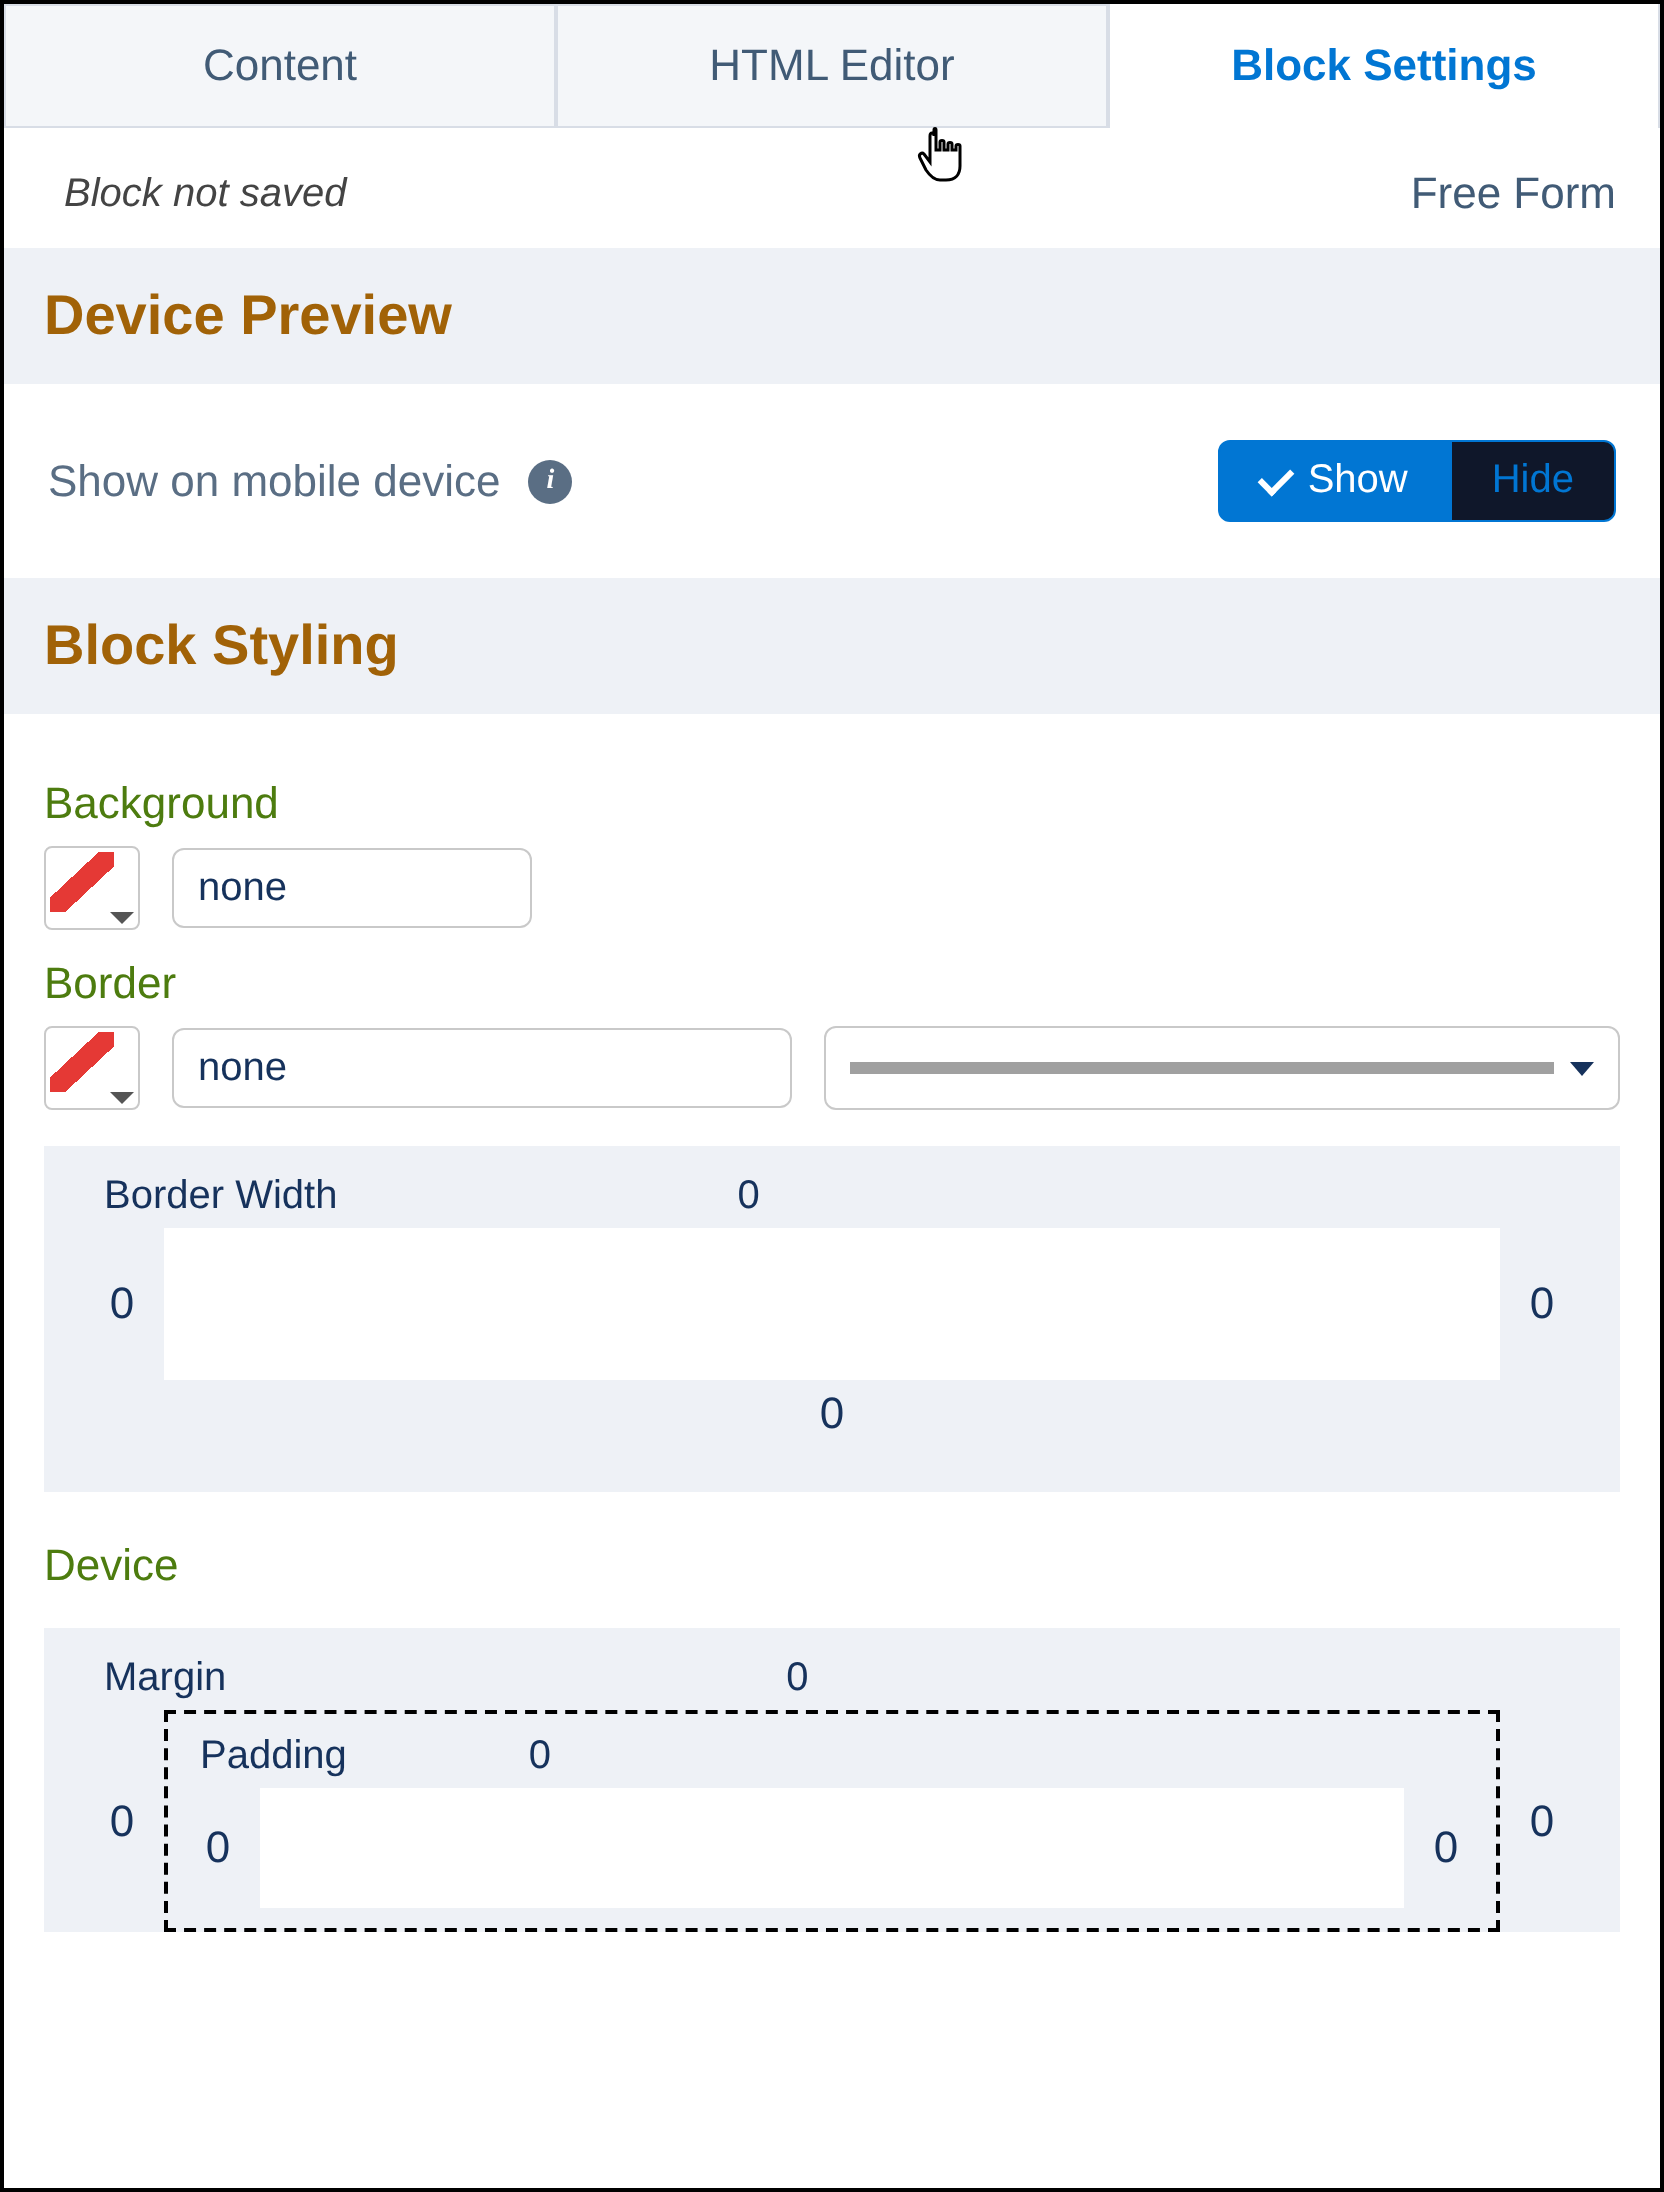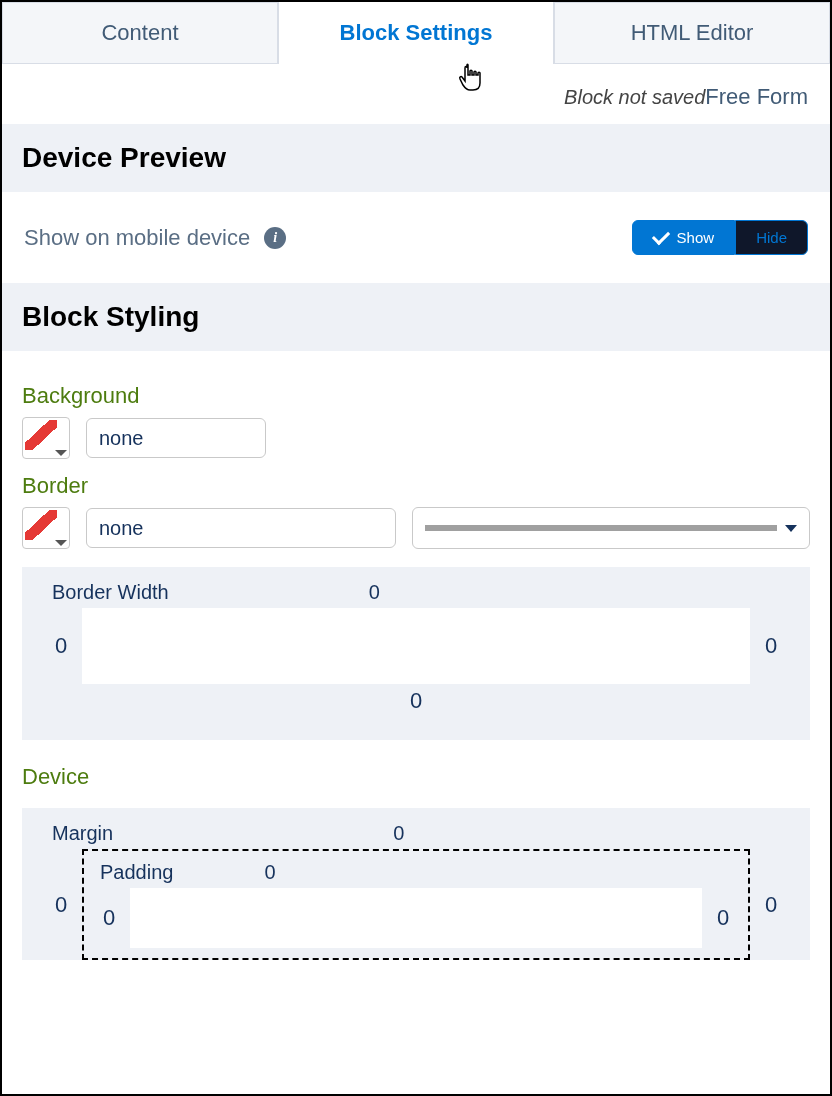--- a/index.html
+++ b/index.html
@@ -29,33 +29,33 @@
 }
 .tab.active {
   background: #fff;
   color: #0176D3;
   font-weight: 700;
   border-bottom: none;
   border-top: none;
 }
 .status-row {
   display: flex;
-  justify-content: flex-end;
+  justify-content: space-between;
   align-items: center;
   padding: 20px 22px 14px 30px;
   font-size: 20px;
 }
 .status-left { font-style: italic; color: #444; }
 .status-right { color: #415B76; font-size: 22px; }
 .section-header {
   background: #EEF1F6;
   padding: 18px 20px;
   font-size: 28px;
   font-weight: 600;
-  color: #000000;
+  color: #a16207;
 }
 .preview-row {
   display: flex;
   align-items: center;
   justify-content: space-between;
   padding: 28px 22px;
 }
 .preview-left {
   display: flex;
   align-items: center;
@@ -74,21 +74,21 @@
   font-size: 14px;
   font-weight: bold;
   font-style: italic;
   font-family: Georgia, serif;
 }
 .btn-group {
   display: flex;
 }
 .btn {
   padding: 8px 20px;
-  font-size: 15px;
+  font-size: 20px;
   border: 1px solid #0176D3;
   cursor: pointer;
   display: flex;
   align-items: center;
   gap: 8px;
 }
 .btn.show {
   background: #0176D3;
   color: #fff;
   border-radius: 6px 0 0 6px;
@@ -214,22 +214,22 @@
   top: 63px; left: 458px;
   width: 26px; height: 30px;
   pointer-events: none;
 }
 </style>
 </head>
 <body>
 
 <div class="tabs">
   <div class="tab">Content</div>
+  <div class="tab">HTML Editor</div>
   <div class="tab active">Block Settings</div>
-  <div class="tab">HTML Editor</div>
 </div>
 
 <svg class="cursor-hand" viewBox="0 0 26 30">
   <path d="M9 2 C9 1 10 1 10 2 L10 12 L12 12 L12 8 C12 7 14 7 14 8 L14 12 L16 12 L16 9 C16 8 18 8 18 9 L18 12 L20 12 L20 10 C20 9 22 9 22 10 L22 20 C22 24 20 27 15 27 L12 27 C9 27 7 25 5 22 L2 16 C1 14 3 13 4 14 L7 18 L7 5 C7 3 9 3 9 5 Z" fill="#fff" stroke="#000" stroke-width="1.5"></path>
 </svg>
 
 <div class="status-row">
   <span class="status-left">Block not saved</span>
   <span class="status-right">Free Form</span>
 </div>

